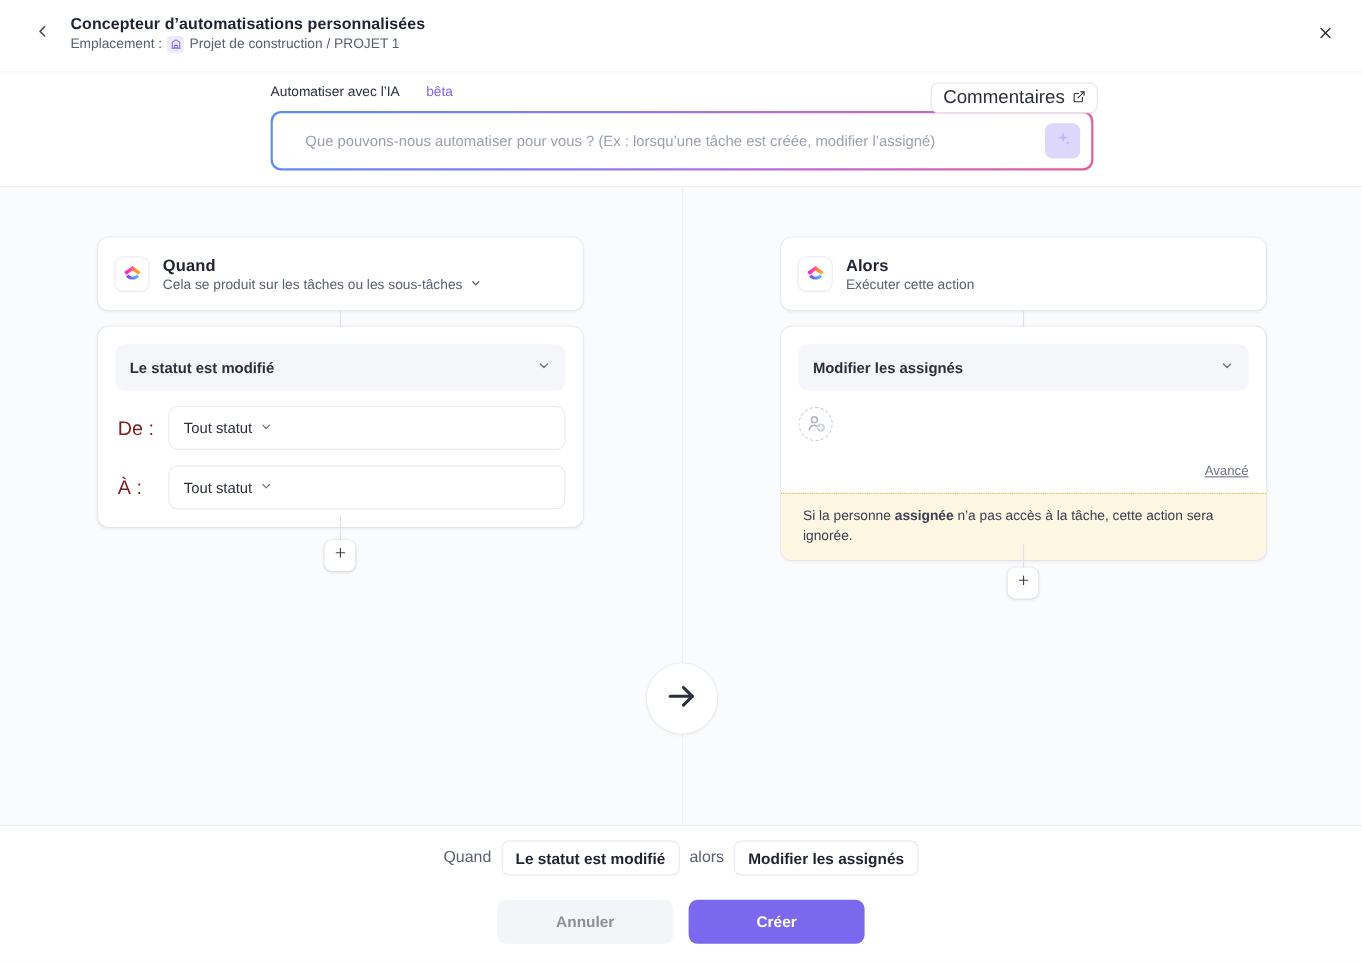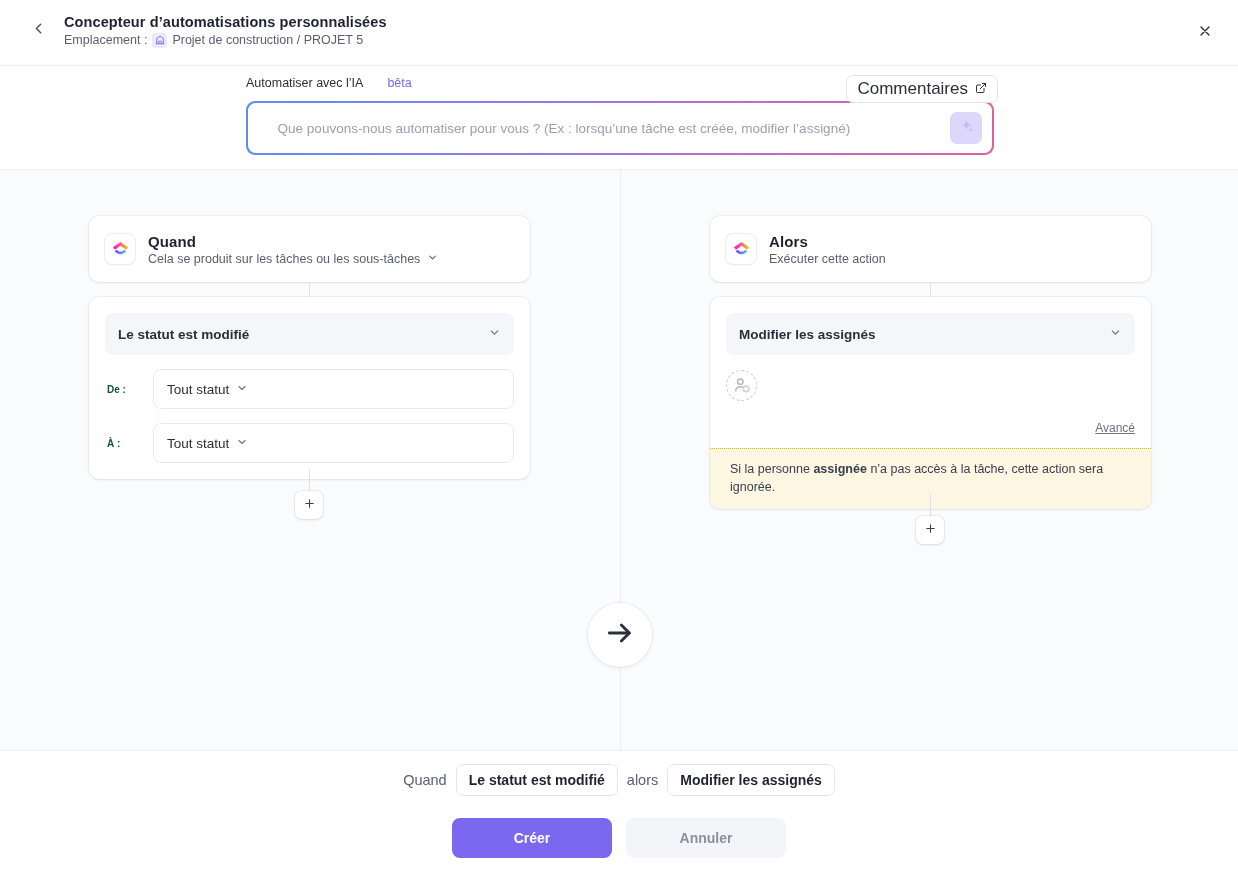--- a/index.html
+++ b/index.html
@@ -138,21 +138,21 @@
   .step-body.right { left: 89px; top: 127px; }
 
   .select-main {
     height: 42px; border-radius: 8px; background: #f5f6f9;
     display: flex; align-items: center; justify-content: space-between;
     padding: 0 13px; cursor: pointer;
     font-size: 13.5px; font-weight: 700; color: #2b2f3a;
   }
 
   .field-row { display: flex; align-items: center; margin-top: 14px; }
-  .field-label { width: 48px; flex: 0 0 48px; font-size: 10px; color: #14532d; padding-left: 2px; font-weight: bold; }
+  .field-label { width: 48px; flex: 0 0 48px; font-size: 18px; color: #7f1d1d; padding-left: 2px; }
   .field-ctl {
     flex: 1; height: 40px; background: #ffffff;
     border: 1px solid #e8eaef; border-radius: 8px;
     display: flex; align-items: center; padding: 0 13px; gap: 7px;
     cursor: pointer; font-size: 13.5px; color: #2b2f3a;
   }
 
   .assignee-row { margin-top: 13px; height: 34px; display: flex; align-items: center; }
   .avatar-add {
     width: 31px; height: 31px; border-radius: 50%;
@@ -229,21 +229,21 @@
     </div>
     <div class="header-text">
       <div class="header-title">Concepteur d’automatisations personnalisées</div>
       <div class="header-sub">
         <span>Emplacement :</span>
         <span class="loc-icon">
           <svg width="10" height="10" viewBox="0 0 24 24" fill="none" stroke="#7b68ee" stroke-width="2.2" stroke-linecap="round" stroke-linejoin="round">
               <path d="M3 21h18M4 21V8l8-5 8 5v13M9 21v-6h6v6"></path>
             </svg>
         </span>
-        <span>Projet de construction / PROJET 5</span>
+        <span>Projet de construction / PROJET 1</span>
       </div>
     </div>
     <div class="close-btn">
       <span>
         <svg width="16" height="16" viewBox="0 0 24 24" fill="none" stroke="currentColor" stroke-width="2" stroke-linecap="round">
             <path d="M18 6 6 18M6 6l12 12"></path>
           </svg>
       </span>
     </div>
   </div>
@@ -440,18 +440,18 @@
   </div>
 
   <div class="footer">
     <div class="summary">
       <span>Quand</span>
       <span class="chip">Le statut est modifié</span>
       <span>alors</span>
       <span class="chip">Modifier les assignés</span>
     </div>
     <div class="actions">
+      <button class="btn btn-cancel">Annuler</button>
       <button class="btn btn-create">Créer</button>
-      <button class="btn btn-cancel">Annuler</button>
     </div>
   </div>
 
 </div>
 
 </body></html>

